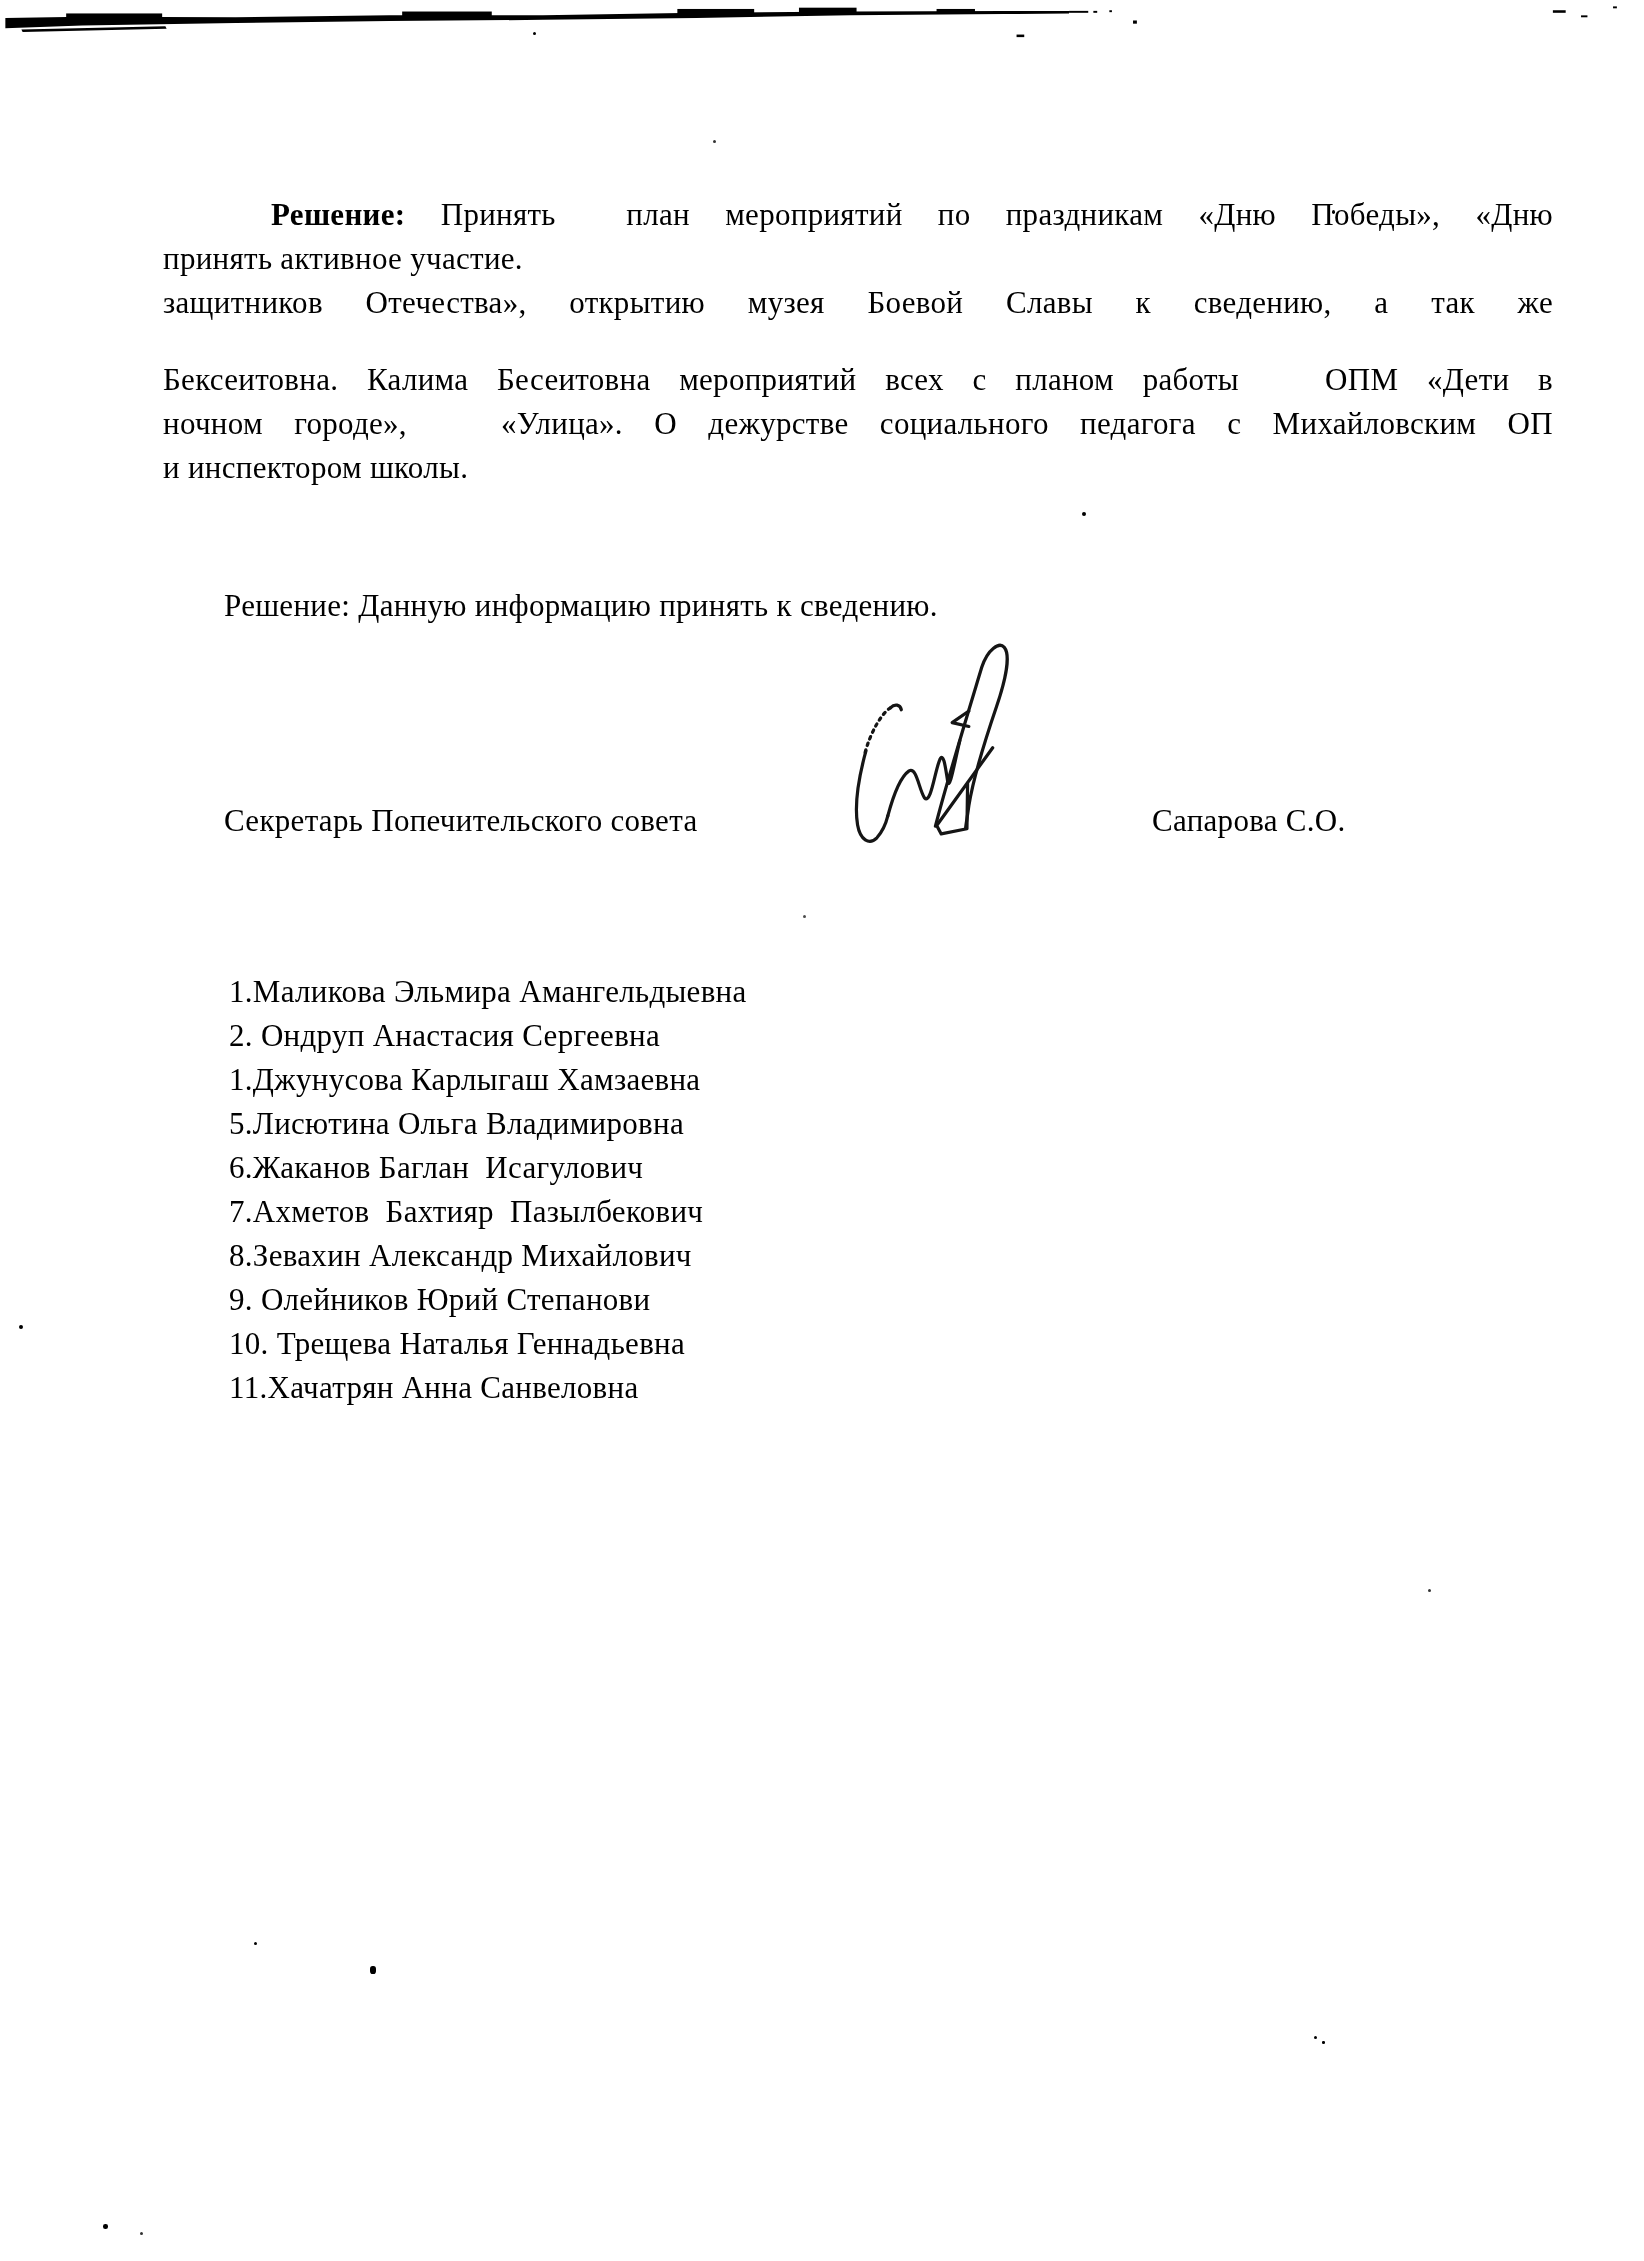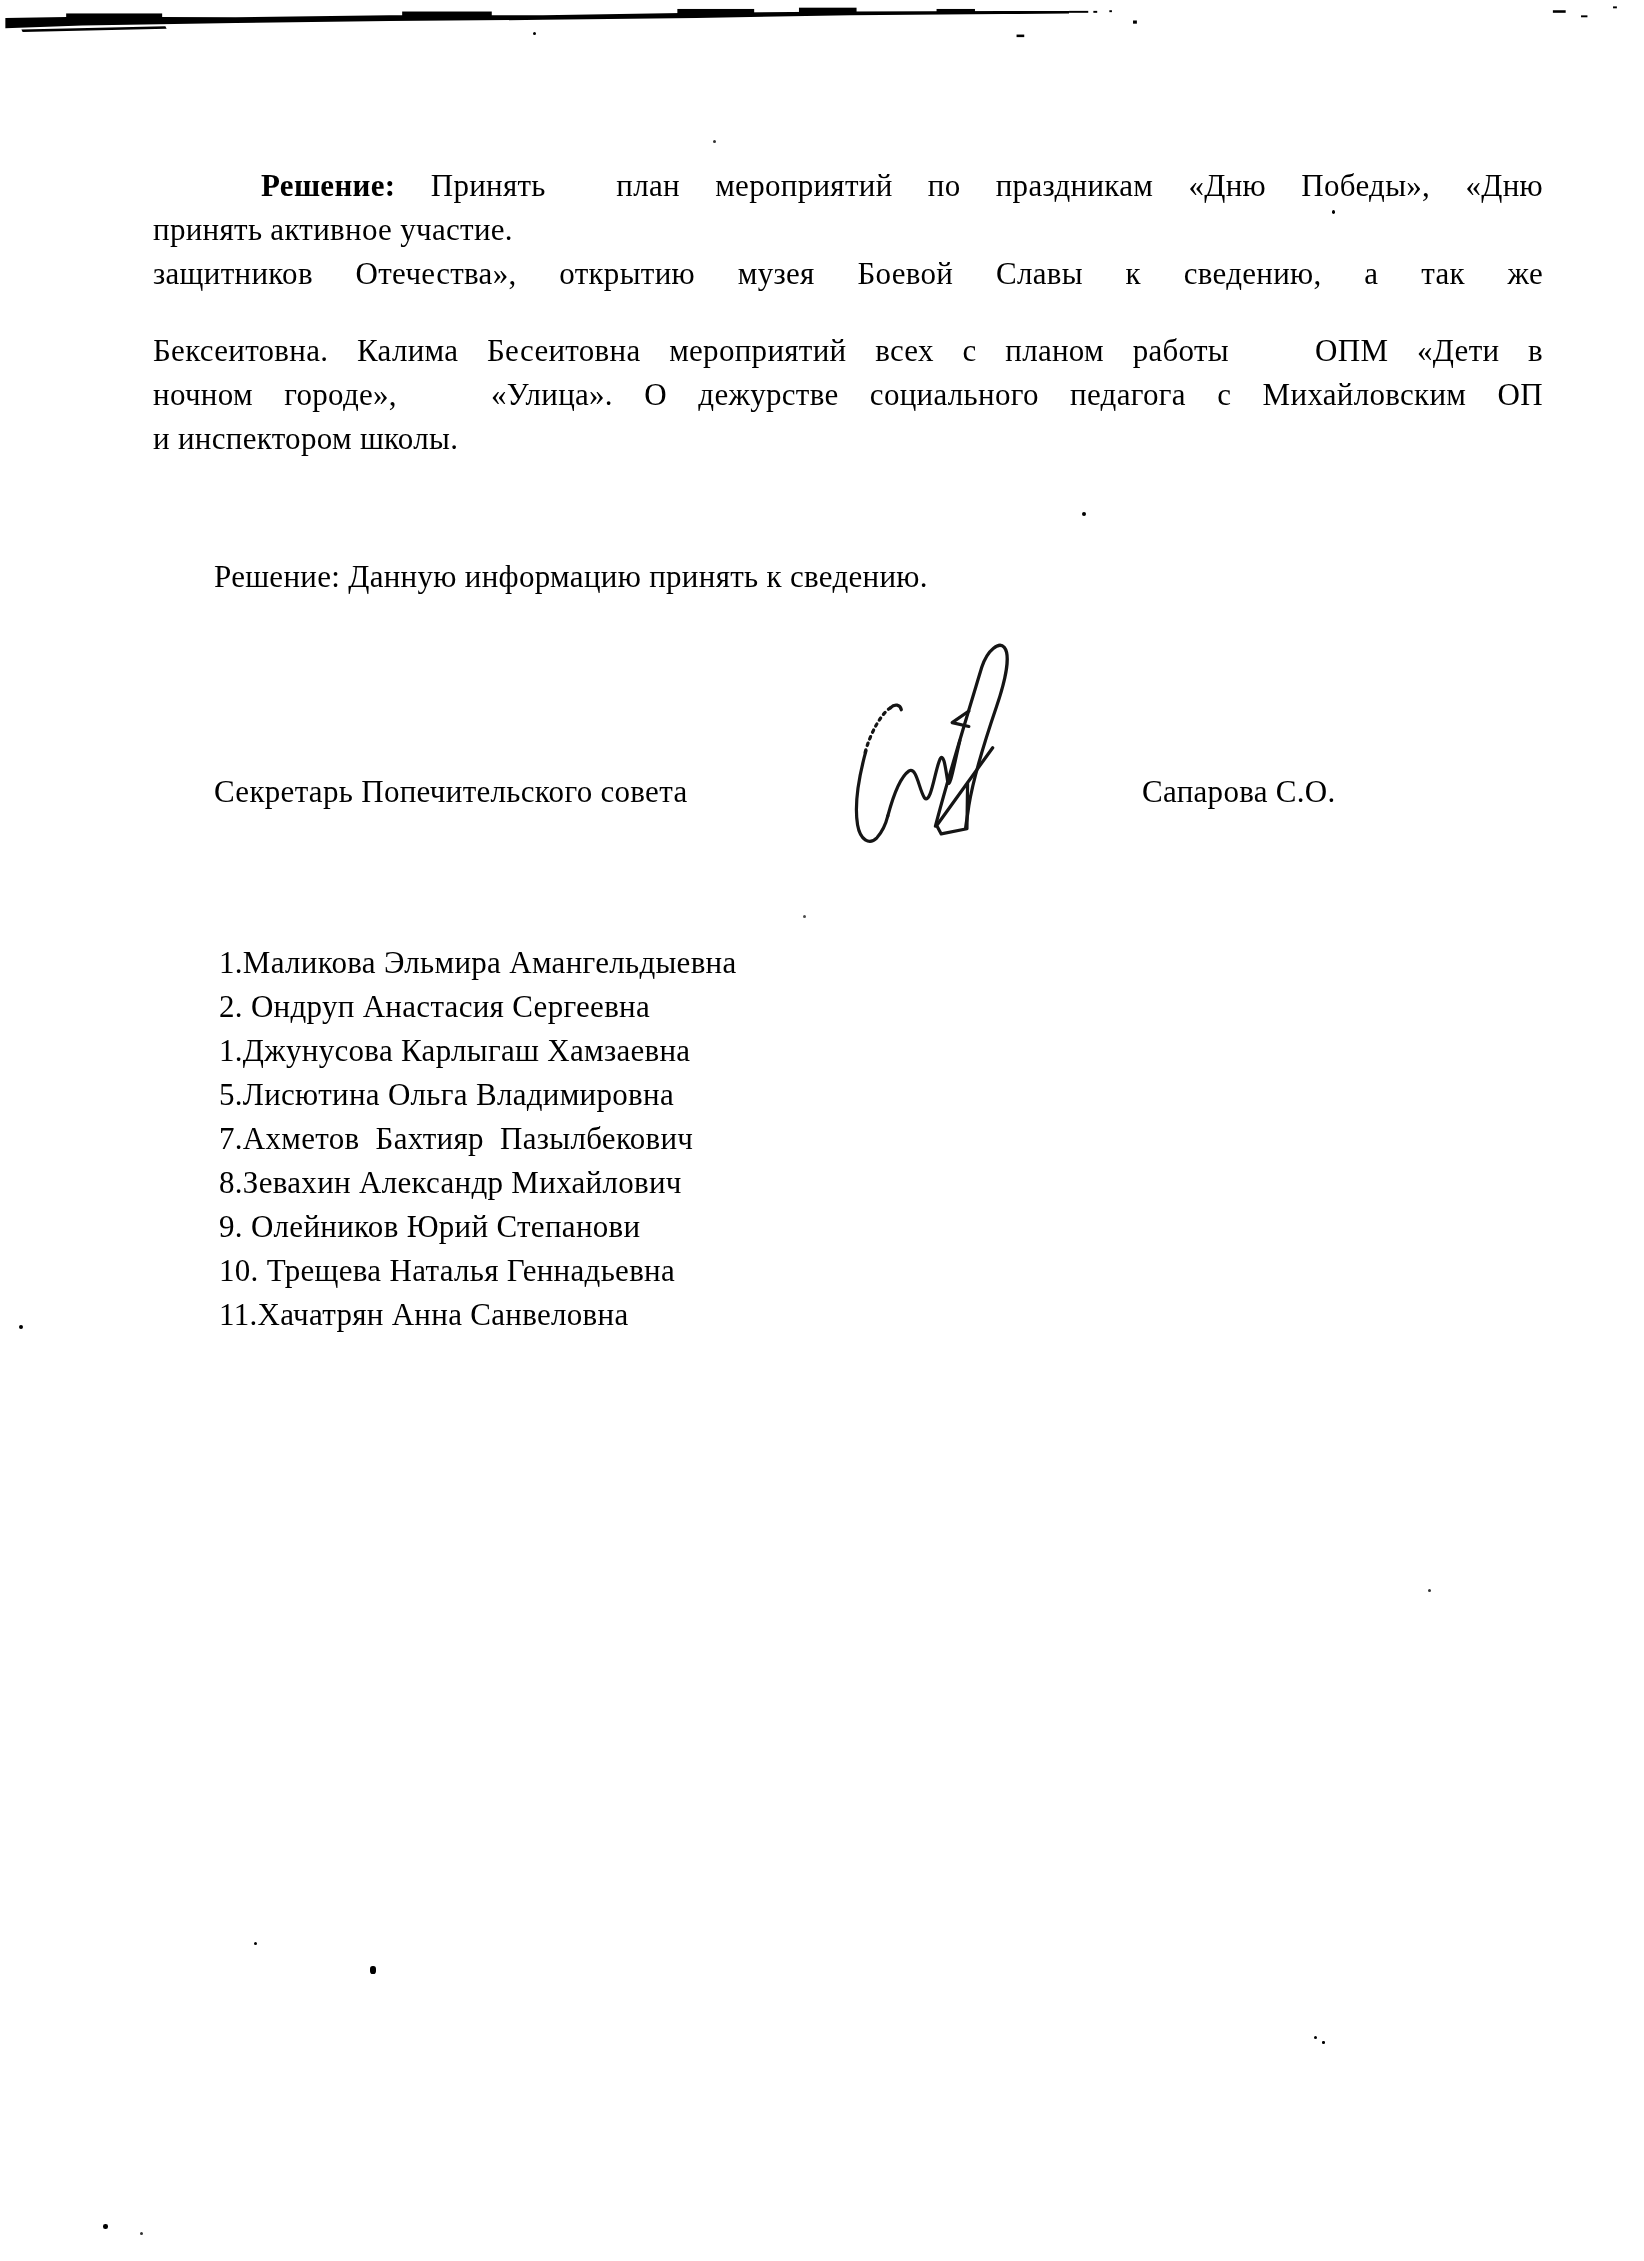--- a/index.html
+++ b/index.html
@@ -8,21 +8,21 @@
     width:1644px;height:2261px;
     background:#ffffff;
     overflow:hidden;
     font-family:"Liberation Serif","DejaVu Serif",serif;
     color:#000;
   }
   .content{
     position:absolute;left:153px;top:0;width:1390px;
     font-size:31px;line-height:44px;letter-spacing:0.3px;
   }
-  .block{position:absolute;left:0;width:100%;}
+  .block{position:absolute;left:10px;width:100%;margin-top:29px;}
   .line{white-space:pre-wrap;}
   .just{text-align:justify;text-align-last:justify;text-justify:inter-word;}
   .indent-lg{padding-left:108px;}
   .indent-sm{padding-left:61px;}
   .lead-bold{font-weight:700;}
   .p1{top:164px;}
   .p2{top:329px;}
   .decision2{top:555px;}
   .sigrow{top:770px;height:44px;}
   .sigrow .role{position:absolute;left:61px;white-space:pre;}
@@ -77,20 +77,21 @@
     <div class="block sigrow">
       <span class="role">Секретарь Попечительского совета</span>
       <span class="name">Сапарова С.О.</span>
     </div>
 
     <div class="block members">
       <div class="line">1.Маликова Эльмира Амангельдыевна</div>
       <div class="line">2. Ондруп Анастасия Сергеевна</div>
       <div class="line">1.Джунусова Карлыгаш Хамзаевна</div>
       <div class="line">5.Лисютина Ольга Владимировна</div>
+      <div class="line">6.Жаканов Баглан  Исагулович</div>
       <div class="line">7.Ахметов  Бахтияр  Пазылбекович</div>
       <div class="line">8.Зевахин Александр Михайлович</div>
       <div class="line">9. Олейников Юрий Степанови</div>
       <div class="line">10. Трещева Наталья Геннадьевна</div>
       <div class="line">11.Хачатрян Анна Санвеловна</div>
     </div>
   </div>
 
   <svg class="signature-svg" viewBox="1300 985 300 340" aria-hidden="true">
     <g fill="none" stroke="#151515" stroke-width="5" stroke-linecap="round" stroke-linejoin="round">

